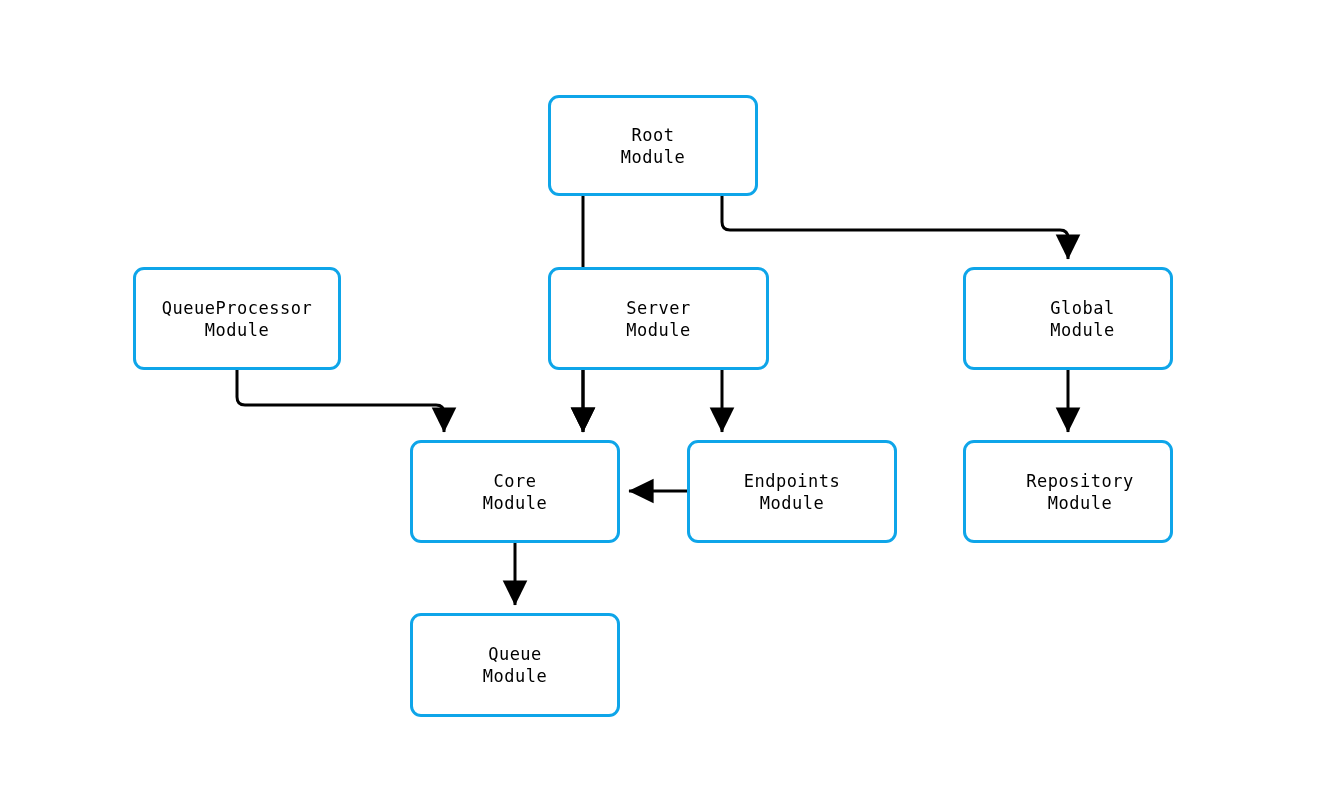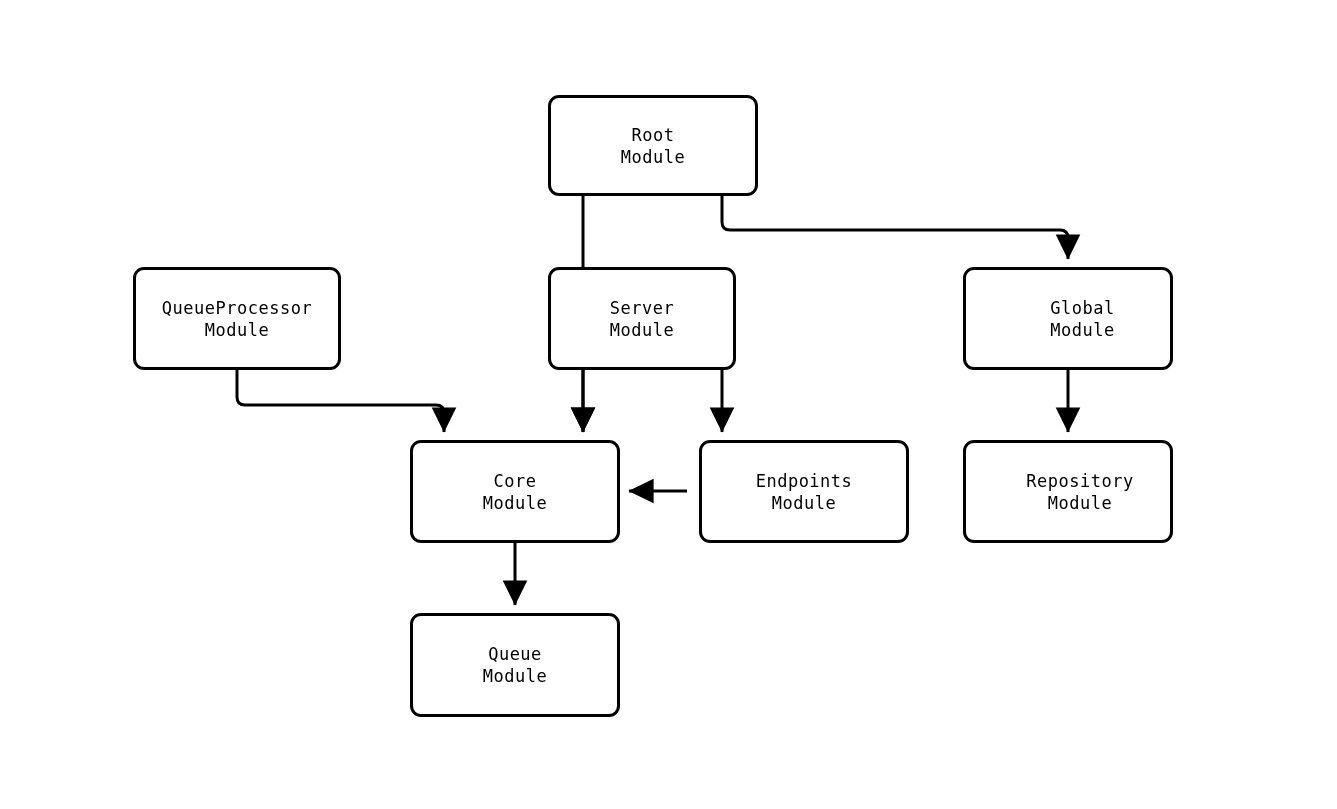--- a/index.html
+++ b/index.html
@@ -19,21 +19,21 @@
     position: absolute;
     left: 0;
     top: 0;
     width: 1337px;
     height: 809px;
   }
   .node {
     position: absolute;
     box-sizing: border-box;
     background: #ffffff;
-    border: 3px solid #000000;
+    border: 3px solid #0ea5e9;
     border-radius: 11px;
     display: flex;
     flex-direction: column;
     align-items: center;
     justify-content: center;
     z-index: 2;
   }
   .node-line {
     font-family: "DejaVu Sans Mono", "Liberation Mono", monospace;
     font-size: 17px;
@@ -76,36 +76,36 @@
   <div class="node" style="left:548px; top:95px; width:210px; height:101px;">
     <div class="node-line">Root</div>
     <div class="node-line">Module</div>
   </div>
 
   <div class="node" style="left:133px; top:267px; width:208px; height:103px;">
     <div class="node-line">QueueProcessor</div>
     <div class="node-line">Module</div>
   </div>
 
-  <div class="node" style="left:548px; top:267px; width:188px; height:103px;">
+  <div class="node" style="left:548px; top:267px; width:221px; height:103px;">
     <div class="node-line">Server</div>
     <div class="node-line">Module</div>
   </div>
 
   <div class="node" style="left:963px; top:267px; width:210px; height:103px;padding-left:29px;">
     <div class="node-line">Global</div>
     <div class="node-line">Module</div>
   </div>
 
   <div class="node" style="left:410px; top:440px; width:210px; height:103px;">
     <div class="node-line">Core</div>
     <div class="node-line">Module</div>
   </div>
 
-  <div class="node" style="left:687px; top:440px; width:210px; height:103px;margin-left:12px;">
+  <div class="node" style="left:687px; top:440px; width:210px; height:103px;">
     <div class="node-line">Endpoints</div>
     <div class="node-line">Module</div>
   </div>
 
   <div class="node" style="left:963px; top:440px; width:210px; height:103px;padding-left:24px;">
     <div class="node-line">Repository</div>
     <div class="node-line">Module</div>
   </div>
 
   <div class="node" style="left:410px; top:613px; width:210px; height:104px;">

